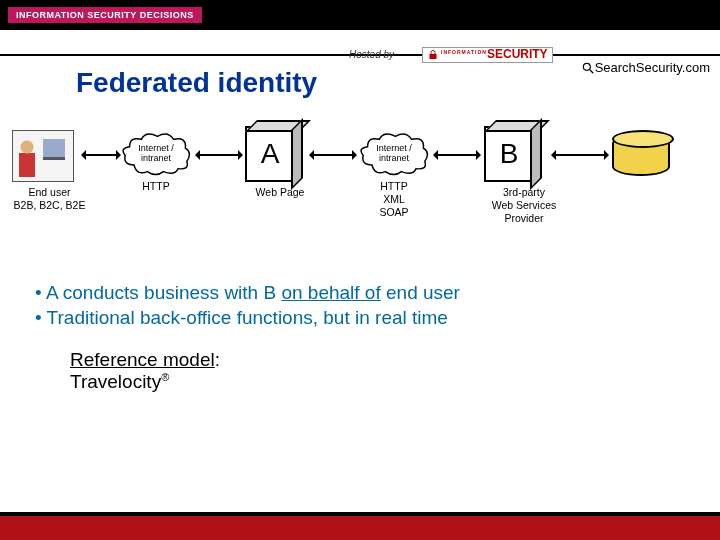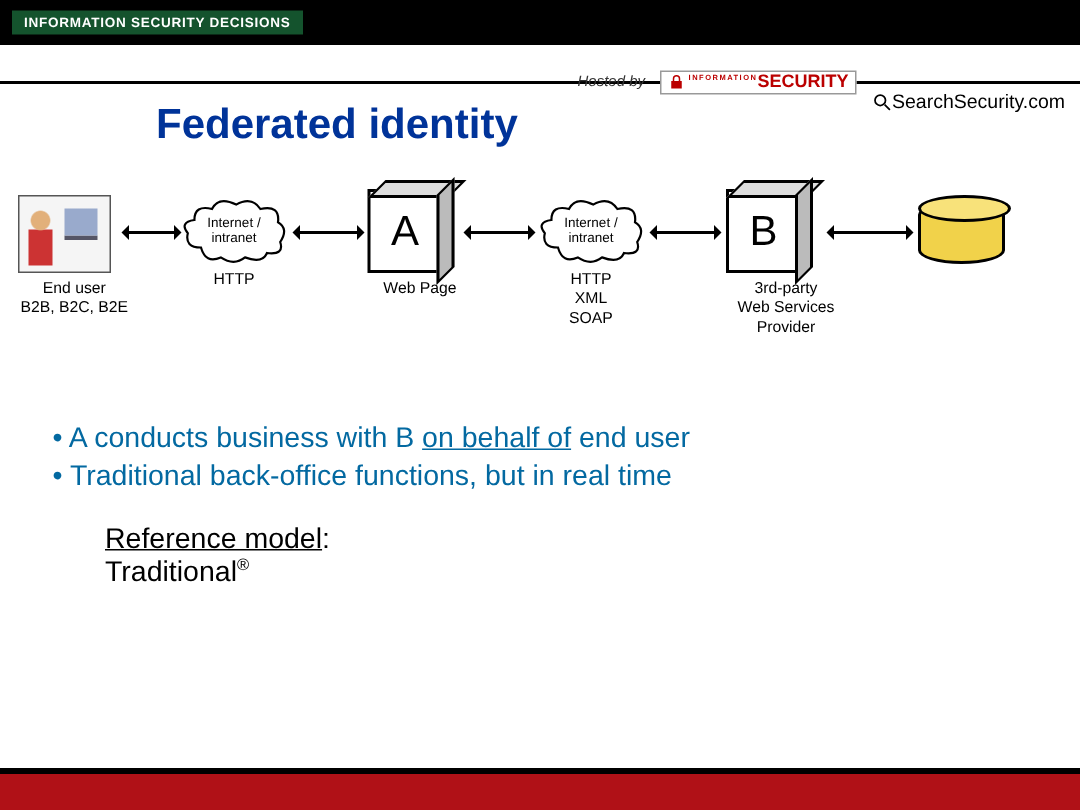--- a/index.html
+++ b/index.html
@@ -16,36 +16,36 @@
   
   .top-banner {
     width: 100%;
     height: 30px;
     background: #000;
     display: flex;
     align-items: center;
     padding-left: 8px;
   }
   .isd-logo {
-    background: #14532d;
+    background: #be185d;
     color: #fff;
     font-size: 9px;
     font-weight: bold;
     letter-spacing: 0.5px;
     padding: 3px 8px;
   }
   .top-hostedby {
     position: absolute;
     right: 10px;
     top: 34px;
     font-size: 10px;
     color: #333;
     display: flex;
     align-items: center;
-    gap: 10px;
+    gap: 28px;
     font-style: italic;
   }
   .security-logo {
     display: inline-flex;
     align-items: center;
     font-style: normal;
     font-weight: bold;
     font-size: 12px;
     color: #b00;
     border: 1px solid #999;
@@ -68,21 +68,21 @@
     margin: 24px 0 0 0;
   }
 
   
   .title {
     font-family: Verdana, Arial, sans-serif;
     color: #003399;
     font-weight: bold;
     font-size: 28px;
     line-height: 1.2;
-    margin: 10px 0 20px 104px;
+    margin: 10px 0 20px 76px;
   }
 
   
   .diagram {
     position: relative;
     width: 100%;
     height: 140px;
     margin-top: 10px;
   }
   .dnode {
@@ -332,16 +332,16 @@
   <div>
     • <span>A conducts business with B </span><span class="u">on behalf of</span><span> end user</span>
   </div>
   <div>
     • <span>Traditional back-office functions, but in real time</span>
   </div>
 </div>
 
 <div class="refmodel">
   <span class="u">Reference model</span>:<br>
-  <span>Traditional</span><sup>®</sup>
+  <span>Travelocity</span><sup>®</sup>
 </div>
 
 <div class="bottom-bar"></div>
 
 </body></html>

